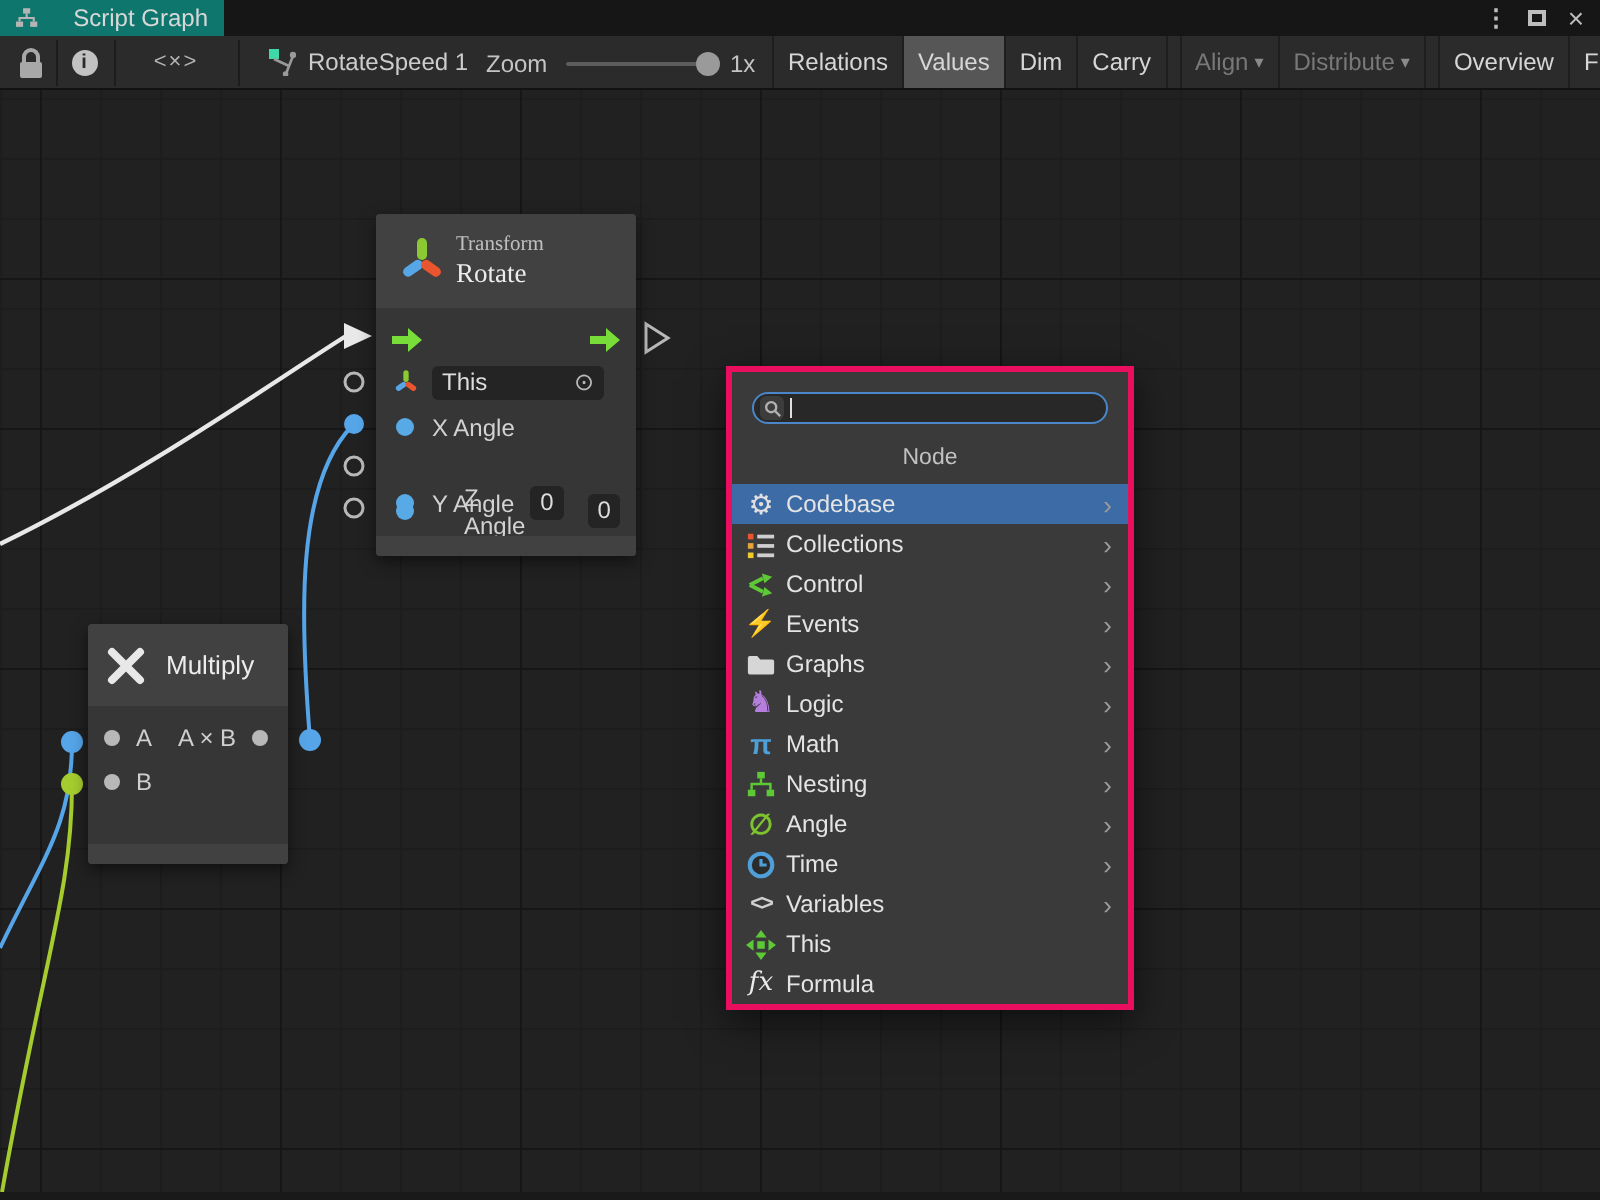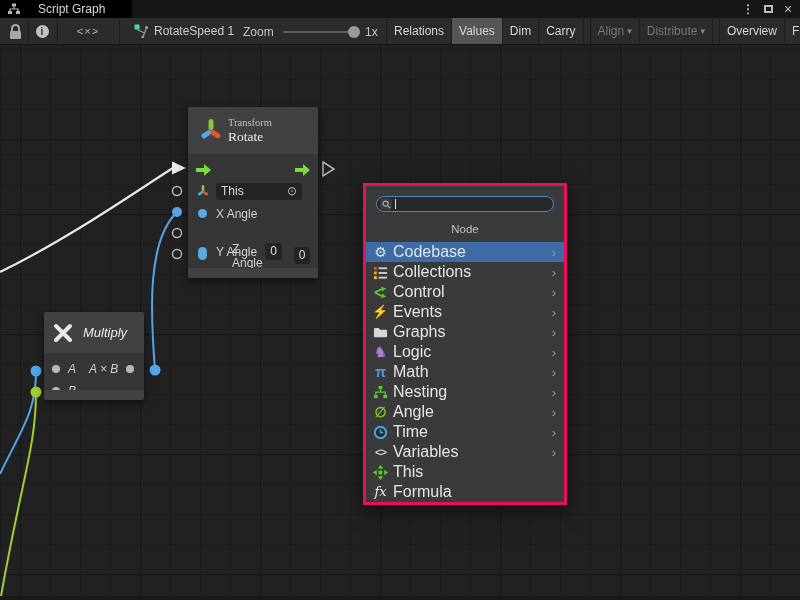--- a/index.html
+++ b/index.html
@@ -2,21 +2,21 @@
 <html><head>
 <meta charset="utf-8">
 <style>
   * { margin:0; padding:0; box-sizing:border-box; }
   html,body { width:800px; height:600px; overflow:hidden; background:#181818;
     font-family:"Liberation Sans", sans-serif; -webkit-font-smoothing:antialiased; }
   #stage { position:relative; width:800px; height:600px; background:#181818; }
 
   
   #tabbar { position:absolute; left:0; top:0; width:800px; height:18px; background:#161616; }
-  #tab { position:absolute; left:0; top:0; height:18px; width:132px; background:#000000;
+  #tab { position:absolute; left:0; top:0; height:18px; width:112px; background:#0f766e;
     display:flex; align-items:center; gap:18px; padding:0 8px; }
   #tab .tab-label { font-size:12px; color:#d8d8d8; white-space:nowrap; }
   .winctl { position:absolute; top:0; height:18px; display:flex; align-items:center; justify-content:center;
     width:16px; color:#bdbdbd; font-size:12px; cursor:default; }
   #wc-menu { right:44px; font-weight:bold; }
   #wc-max { right:24px; }
   #wc-max .maxbox { width:9px; height:8px; border:2px solid #bdbdbd; }
   #wc-close { right:4px; font-size:14px; }
 
   
@@ -85,21 +85,21 @@
   .plabel { font-size:12px; color:#d2d2d2; }
   .vfield { margin-left:8px; background:#242424; border-radius:3px; color:#dddddd; font-size:12px;
     height:17px; line-height:17px; padding:0 5px; min-width:8px; }
   .this-field { display:flex; align-items:center; justify-content:space-between; width:86px; margin-left:6px; }
   .obj-picker { color:#b8b8b8; font-size:12px; }
   .arrow-green { display:flex; align-items:center; }
   .arrow-green .bar { width:8px; height:4px; background:#78dd38; }
   .arrow-green .head { width:0; height:0; border-left:7px solid #78dd38; border-top:6px solid transparent; border-bottom:6px solid transparent; }
   .ctrl-row .spacer { flex:1; }
 
-  #node-multiply { left:44px; top:312px; width:100px; height:88px;font-style:italic; }
+  #node-multiply { left:44px; top:312px; width:100px; height:120px; }
   #node-multiply .node-header { height:41px; padding:0 8px; gap:9px; }
   #node-multiply .node-title { font-size:13px; color:#ececec; }
   .ma-row { top:46px; }
   .mb-row { top:68px; }
   .gdot { width:8px; height:8px; border-radius:50%; background:#b8b8b8; flex:0 0 auto; }
   .mlabel { font-size:12px; color:#cfcfcf; }
 
   
   #finder { position:absolute; left:363px; top:183px; width:204px; height:322px; background:#3a3a3a;
     border:3px solid #ea0e5e; box-shadow:0 6px 18px rgba(0,0,0,.55); }
@@ -108,21 +108,21 @@
   #finder-search .mag-box { width:12px; height:12px; background:#3c3c3c; border-radius:3px;
     display:flex; align-items:center; justify-content:center; }
   #finder-search .caret { width:1px; height:10px; background:#e0e0e0; }
   #finder-header { position:absolute; left:0; top:32px; width:100%; height:22px; line-height:22px;
     text-align:center; color:#c2c2c2; font-size:11.5px; }
   #finder-list { position:absolute; left:0; top:56px; width:100%; }
   .fitem { height:20px; display:flex; align-items:center; padding:0 6px; gap:4px; }
   .fitem.sel { background:#3d6ba6; }
   .ficon { width:17px; height:16px; display:flex; align-items:center; justify-content:center;
     flex:0 0 auto; font-size:13px; line-height:16px; }
-  .flabel { font-size:16px; color:#e4e4e4; flex:1; }
+  .flabel { font-size:12px; color:#e4e4e4; flex:1; }
   .fchev { color:#9a9a9a; font-size:13px; padding-right:2px; }
   .ic-codebase { color:#e0e0e0; font-size:14px; }
   .ic-events { color:#f0b429; font-size:13px; }
   .ic-logic { color:#b57edc; font-size:15px; }
   .ic-math { color:#4f9fd8; font-weight:bold; font-size:14px; }
   .ic-nulls { color:#7cc32e; font-weight:bold; font-size:14px; }
   .ic-variables { color:#d0d0d0; font-weight:bold; font-size:11px; letter-spacing:-1px; }
   .ic-formula { color:#ececec; font-style:italic; font-family:"DejaVu Serif", serif; font-size:13px; }
 </style>
 </head>

